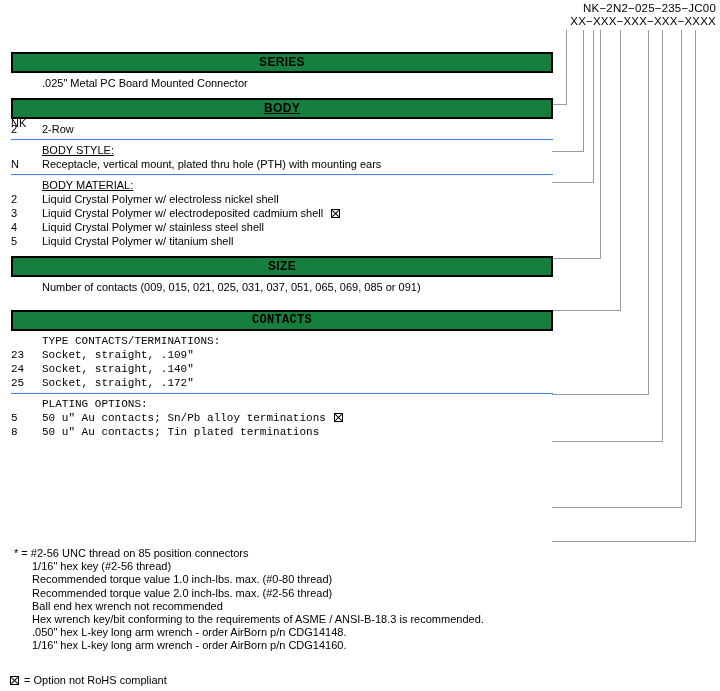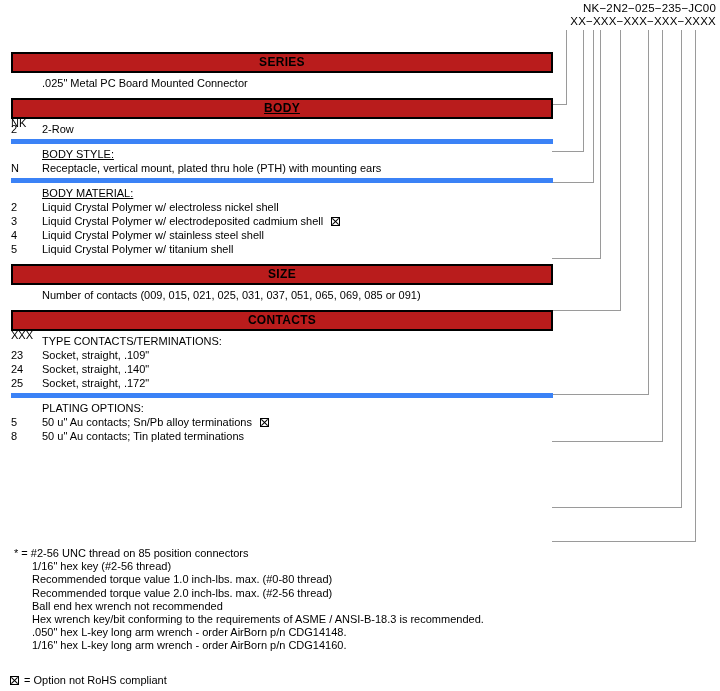--- a/index.html
+++ b/index.html
@@ -52,31 +52,31 @@
   .section { position: relative; }
 
   .section-header {
     border: 2px solid #000000;
     height: 17px;
     line-height: 17px;
     text-align: center;
     font-size: 12px;
     font-weight: bold;
     letter-spacing: 0.3px;
-    background: #b91c1c;
+    background: #15803d;
     box-sizing: content-box;
   }
 
   .subsection {
     position: relative;
     padding-top: 3px;
     padding-bottom: 3px;
   }
   .subsection.ruled {
-    border-top: 5px solid #3b82f6;
+    border-top: 1px solid #3b82f6;
   }
 
   .sub-title {
     font-size: 11px;
     line-height: 14px;
     margin-left: 31px;
     white-space: pre;
   }
 
   .opt-row {
@@ -232,21 +232,21 @@
   <div class="section" style="margin-top:5px;">
     <div class="section-header">SIZE</div>
     <div class="subsection">
       <div class="opt-row">
         <span class="opt-code wide">XXX</span>
         <span class="opt-text">Number of contacts (009, 015, 021, 025, 031, 037, 051, 065, 069, 085 or 091)</span>
       </div>
     </div>
   </div>
 
-  <div class="section" style="margin-top:5px;">
+  <div class="section" style="margin-top:13px;font-family:Liberation Mono, monospace;">
     <div class="section-header">CONTACTS</div>
 
     <div class="subsection">
       <div class="sub-title">TYPE CONTACTS/TERMINATIONS:</div>
       <div class="opt-row">
         <span class="opt-code">23</span>
         <span class="opt-text">Socket, straight, .109"</span>
       </div>
       <div class="opt-row">
         <span class="opt-code">24</span>

